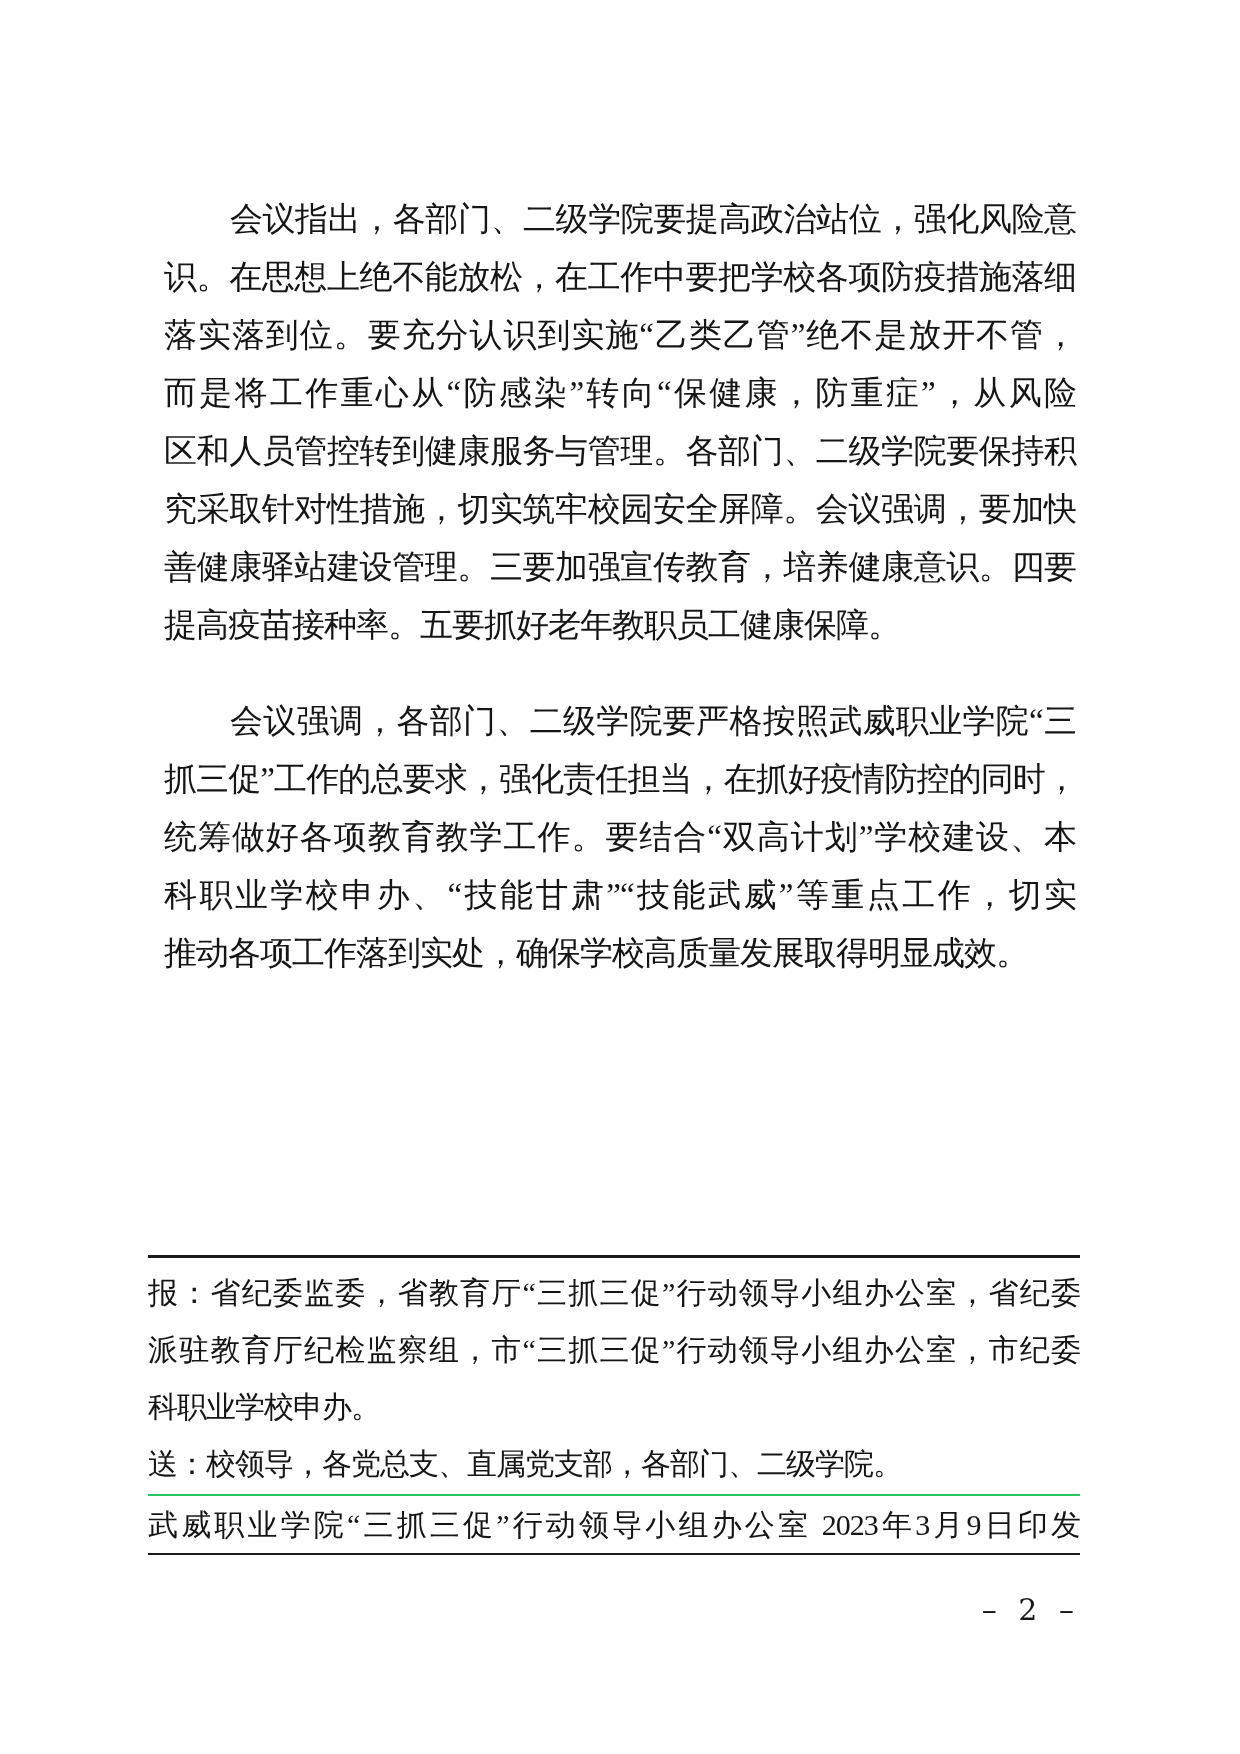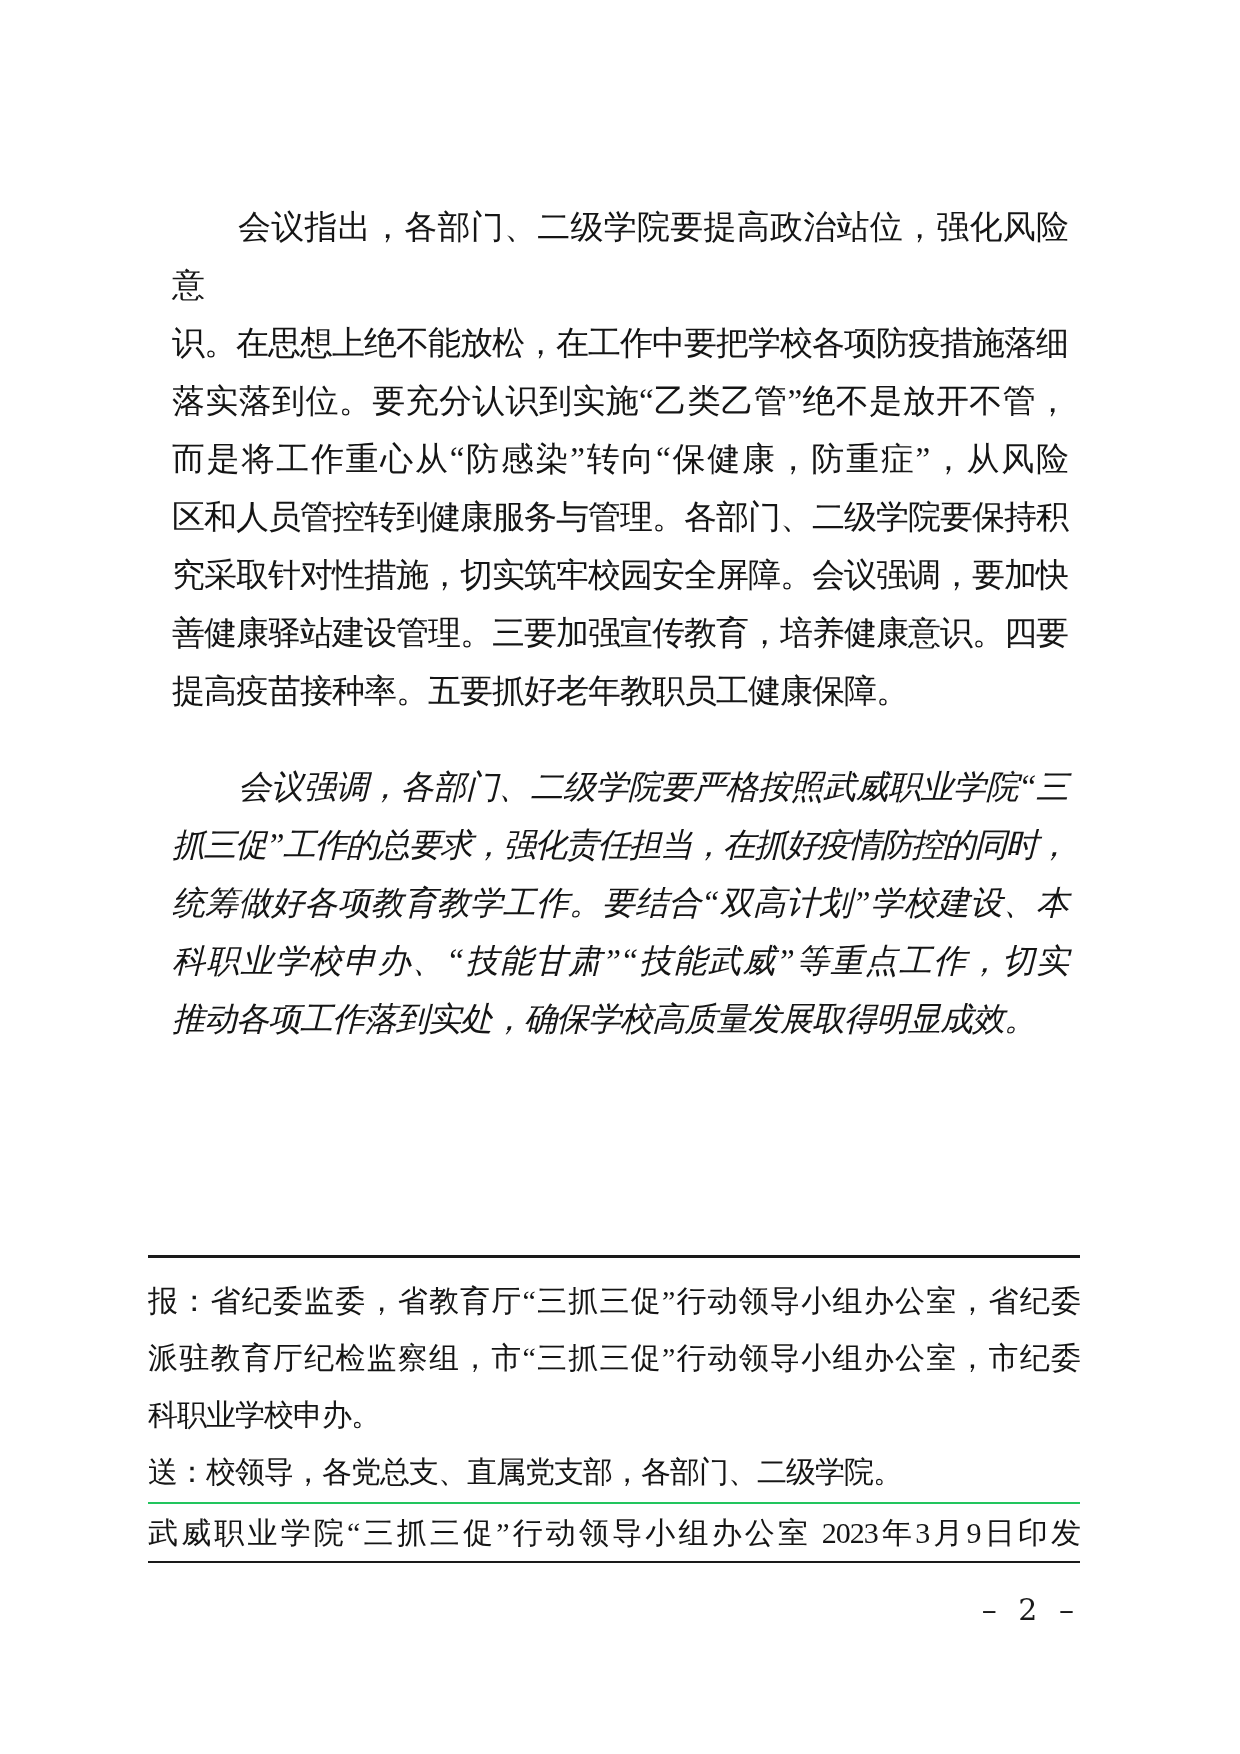--- a/index.html
+++ b/index.html
@@ -14,22 +14,22 @@
   }
   .content {
     position: absolute;
     left: 156px;
     top: 182px;
     width: 928px;
     font-size: 33px;
     letter-spacing: -1px;
     line-height: 58px;
   }
-  .paragraph { margin: 16px; }
-  .paragraph + .paragraph { margin-top: 38px; font-style: italic; }
+  .paragraph { margin: 8px; }
+  .paragraph + .paragraph { margin-top: 38px; }
   .line {
     text-align: justify;
     text-align-last: justify;
     -moz-text-align-last: justify;
   }
   .line.indent { text-indent: 66px; }
   .line.last {
     text-align-last: left;
     -moz-text-align-last: left;
   }
@@ -37,21 +37,21 @@
   .footer {
     position: absolute;
     left: 148px;
     top: 1255px;
     width: 932px;
     font-size: 30px;
     letter-spacing: -1px;
   }
   .footer-notes {
     border-top: 3px solid #1a1a1a;
-    padding: 14px 0 2px 0;
+    padding: 6px 0 2px 0;
   }
   .note-line {
     line-height: 57px;
     text-align: justify;
     text-align-last: justify;
     -moz-text-align-last: justify;
   }
   .note-line.plain {
     text-align-last: left;
     -moz-text-align-last: left;

